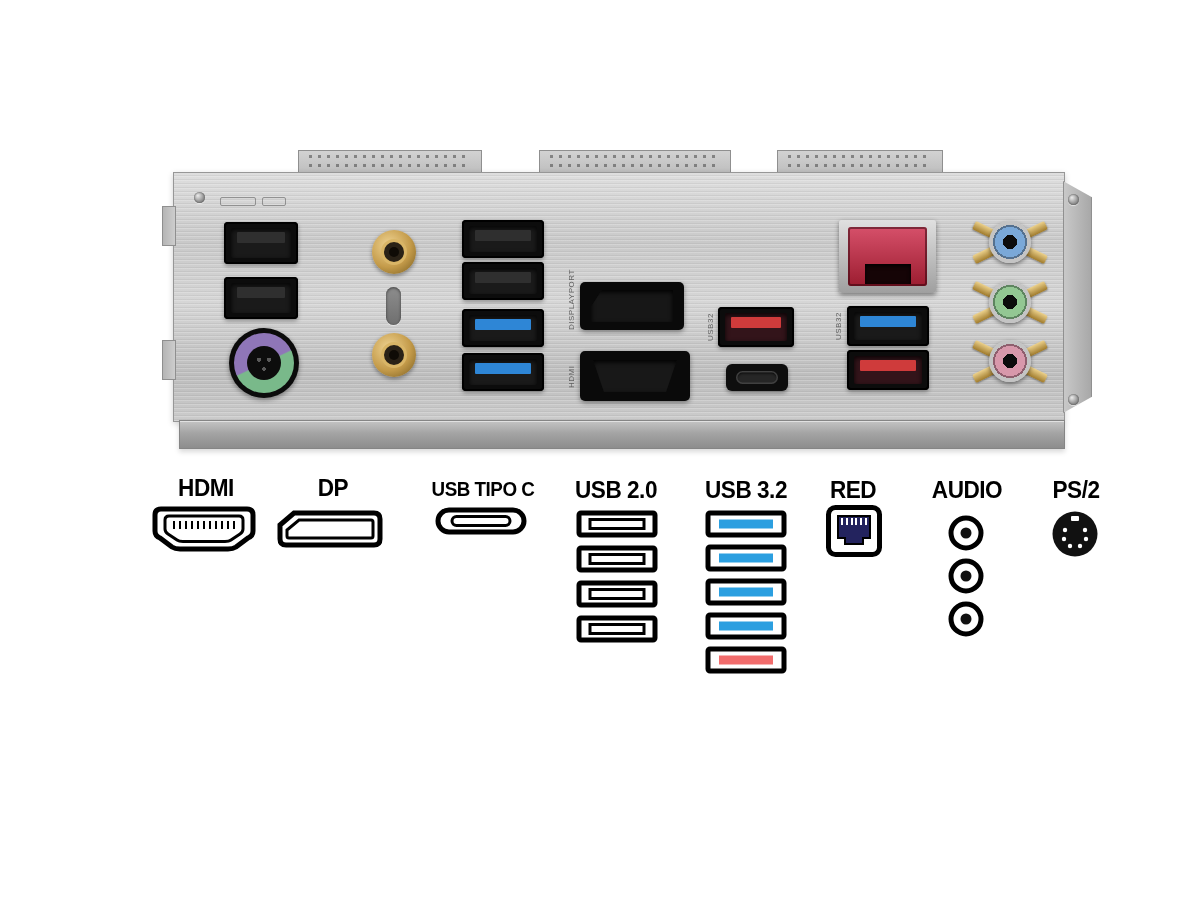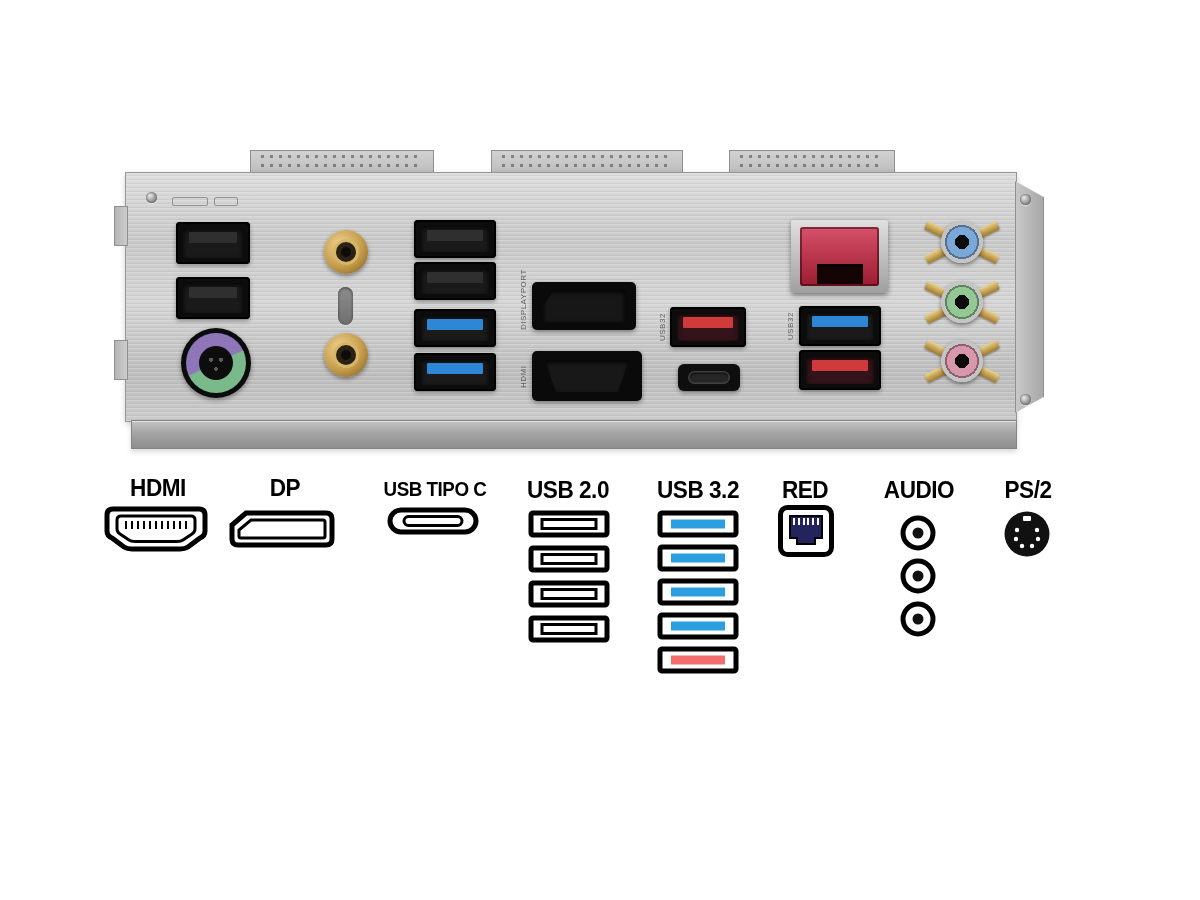--- a/index.html
+++ b/index.html
@@ -1,17 +1,17 @@
 <!DOCTYPE html>
 <html><head>
 <meta charset="utf-8">
 <style>
   html,body{margin:0;padding:0;background:#fff;}
   .stage{position:relative;width:1078px;height:900px;background:#fff;overflow:hidden;
-         font-family:"Liberation Sans",sans-serif;}
+         font-family:"Liberation Sans",sans-serif;margin-left:48px;}
 
   
   .plate{position:absolute;left:125px;top:172px;width:890px;height:248px;
     background:
       repeating-linear-gradient(0deg, rgba(255,255,255,.20) 0 1px, rgba(110,110,110,.10) 1px 2px, rgba(0,0,0,0) 2px 4px),
       linear-gradient(180deg,#dedede 0%,#c9c9c9 28%,#d6d6d6 52%,#bdbdbd 82%,#cccccc 100%);
     border:1px solid #979797;box-shadow:0 2px 6px rgba(0,0,0,.18);}
   .plate-right{position:absolute;left:1015px;top:181px;width:27px;height:230px;
     background:linear-gradient(90deg,#c8c8c8,#a8a8a8);border:1px solid #909090;
     clip-path:polygon(0 0,100% 7%,100% 93%,0 100%);}

